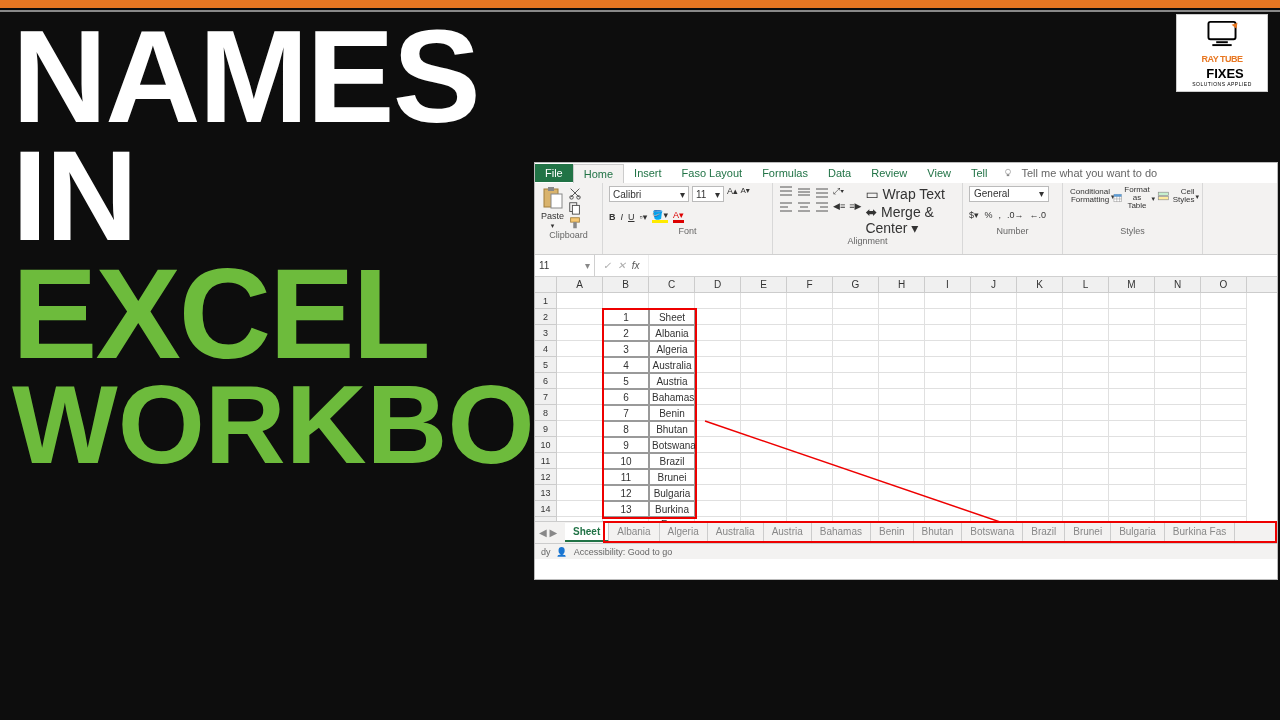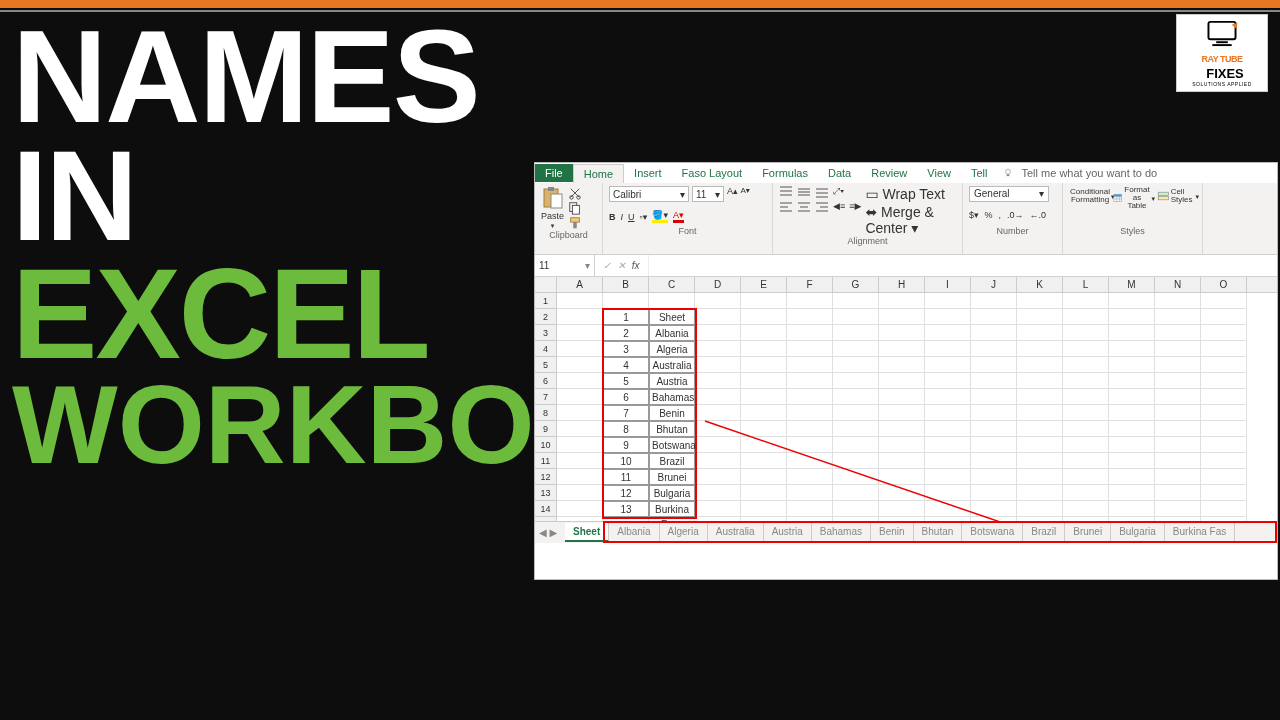--- a/index.html
+++ b/index.html
@@ -258,21 +258,21 @@
               <rect x="2" y="2" width="16" height="5" fill="#5b9bd5"></rect>
             </svg>
           <span style="text-align:center">Format as Table</span>
             <span class="drop-arrow">▾</span>
         </div>
         <div class="style-btn">
           <svg class="style-ic" viewBox="0 0 20 20">
               <rect x="2" y="4" width="16" height="5" fill="#c6efce" stroke="#888"></rect>
               <rect x="2" y="11" width="16" height="5" fill="#ffeb9c" stroke="#888"></rect>
             </svg>
-          <span style="text-align:left">Cell Styles</span>
+          <span style="text-align:right">Cell Styles</span>
             <span class="drop-arrow">▾</span>
         </div>
       </div>
       <div class="rib-label">Styles</div>
     </div>
   </div>
 
   <div class="ew-formulabar">
     <div class="namebox">
         <span>11</span>
@@ -606,14 +606,19 @@
         <div class="sheet-tab inactive">Bhutan</div>
         <div class="sheet-tab inactive">Botswana</div>
         <div class="sheet-tab inactive">Brazil</div>
         <div class="sheet-tab inactive">Brunei</div>
         <div class="sheet-tab inactive">Bulgaria</div>
         <div class="sheet-tab inactive">Burkina Fas</div>
       </div>
     <div class="red-box" style="top:-1px; left:68px; right:0; height:22px;"></div>
   </div>
 
+  <div class="ew-status">
+    <span>dy</span>
+    <span>👤</span>
+    <span>Accessibility: Good to go</span>
+  </div>
 
 </div>
 
 </body></html>

